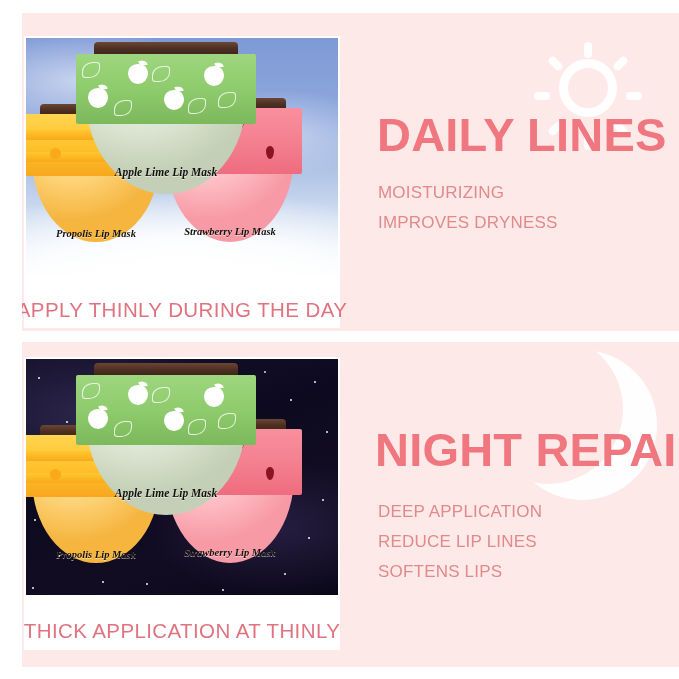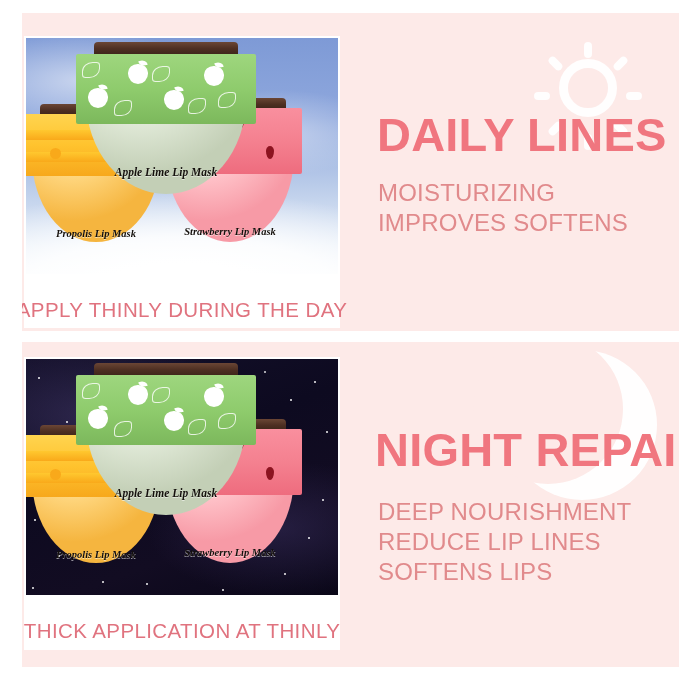--- a/index.html
+++ b/index.html
@@ -143,21 +143,21 @@
     font-size:47px;font-weight:bold;letter-spacing:.2px;
     white-space:nowrap;
   }
   #headline-day{left:22px;top:63px;}
   #headline-night{left:20px;top:49px;}
   .bullets{position:absolute;left:23px;}
   #bullets-day{top:165px;}
   #bullets-night{top:155px;}
   .bullets div{
     color:#e18a8c;
-    font-size:24px;
+    font-size:17px;
     line-height:30px;
     letter-spacing:.2px;
     white-space:nowrap;
   }
 
   
   .sun{position:absolute;right:36px;top:20px;width:110px;height:110px;}
   .sun .ring{
     position:absolute;left:26px;top:26px;width:58px;height:58px;
     border:9px solid rgba(255,255,255,.92);border-radius:50%;box-sizing:border-box;
@@ -245,21 +245,21 @@
         <div class="ray" style="transform:rotate(90deg) translateY(-46px);"></div>
         <div class="ray" style="transform:rotate(135deg) translateY(-46px);"></div>
         <div class="ray" style="transform:rotate(180deg) translateY(-46px);"></div>
         <div class="ray" style="transform:rotate(225deg) translateY(-46px);"></div>
         <div class="ray" style="transform:rotate(270deg) translateY(-46px);"></div>
         <div class="ray" style="transform:rotate(315deg) translateY(-46px);"></div>
       </div>
       <h1 class="headline" id="headline-day">DAILY LINES</h1>
       <div class="bullets" id="bullets-day">
         <div>MOISTURIZING</div>
-        <div>IMPROVES SOFTENS</div>
+        <div>IMPROVES DRYNESS</div>
       </div>
     </div>
   </section>
 
   <section class="panel" id="panel-night">
 
     <div class="photo-frame" id="frame-night">
       <div class="photo" id="photo-night">
 
         <div class="stars">
@@ -341,20 +341,20 @@
       </div>
     </div>
 
     <div class="textcol">
       <div class="moon">
         <div class="disc"></div>
         <div class="cut"></div>
       </div>
       <h1 class="headline" id="headline-night">NIGHT REPAIR</h1>
       <div class="bullets" id="bullets-night">
-        <div>DEEP NOURISHMENT</div>
+        <div>DEEP APPLICATION</div>
         <div>REDUCE LIP LINES</div>
         <div>SOFTENS LIPS</div>
       </div>
     </div>
   </section>
 
 </div>
 
 </body></html>

